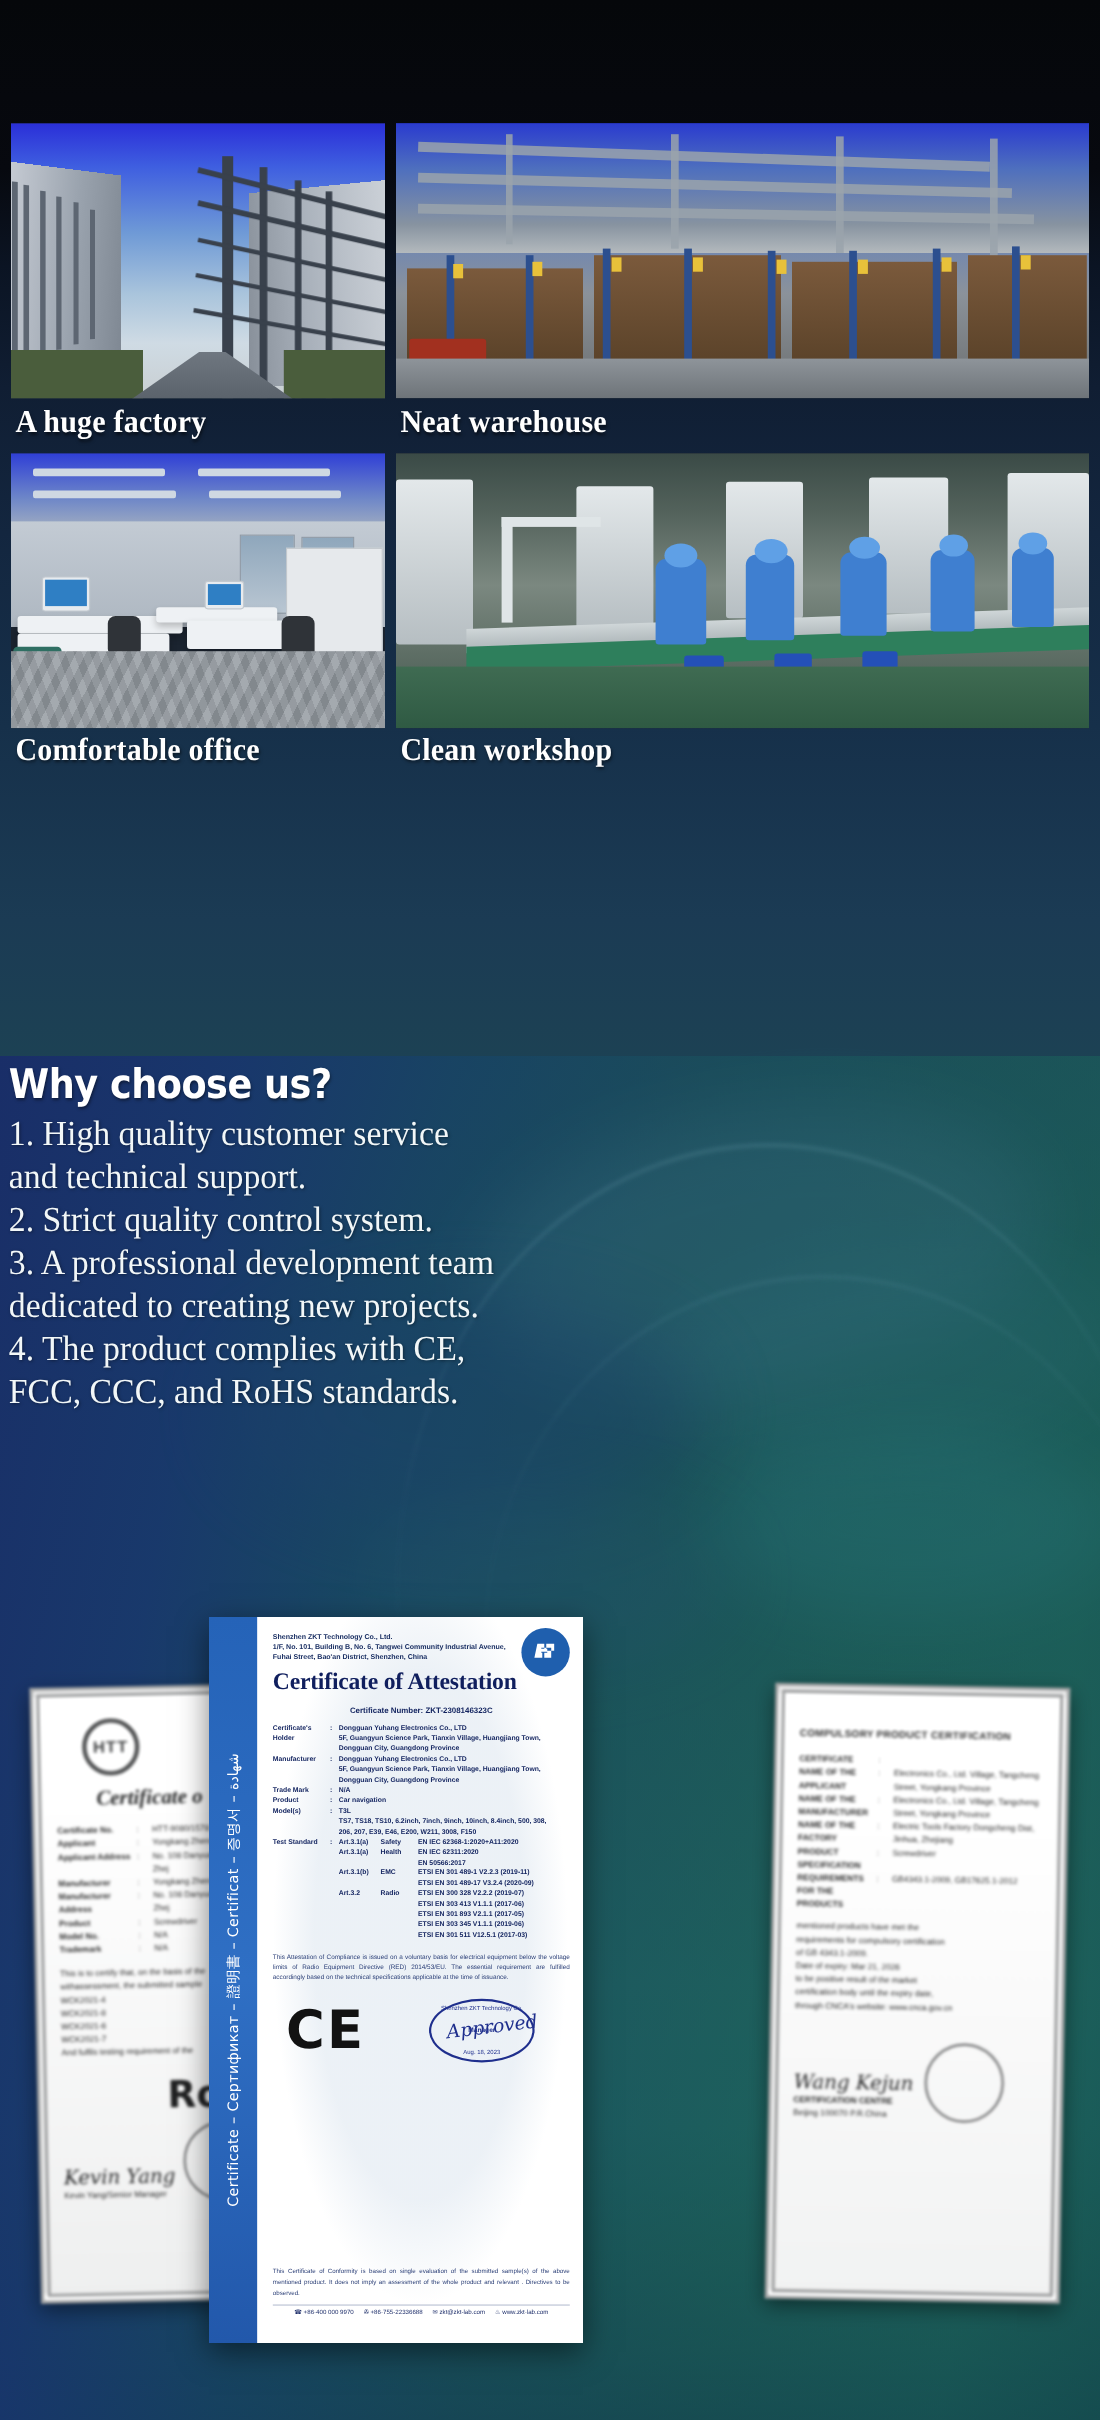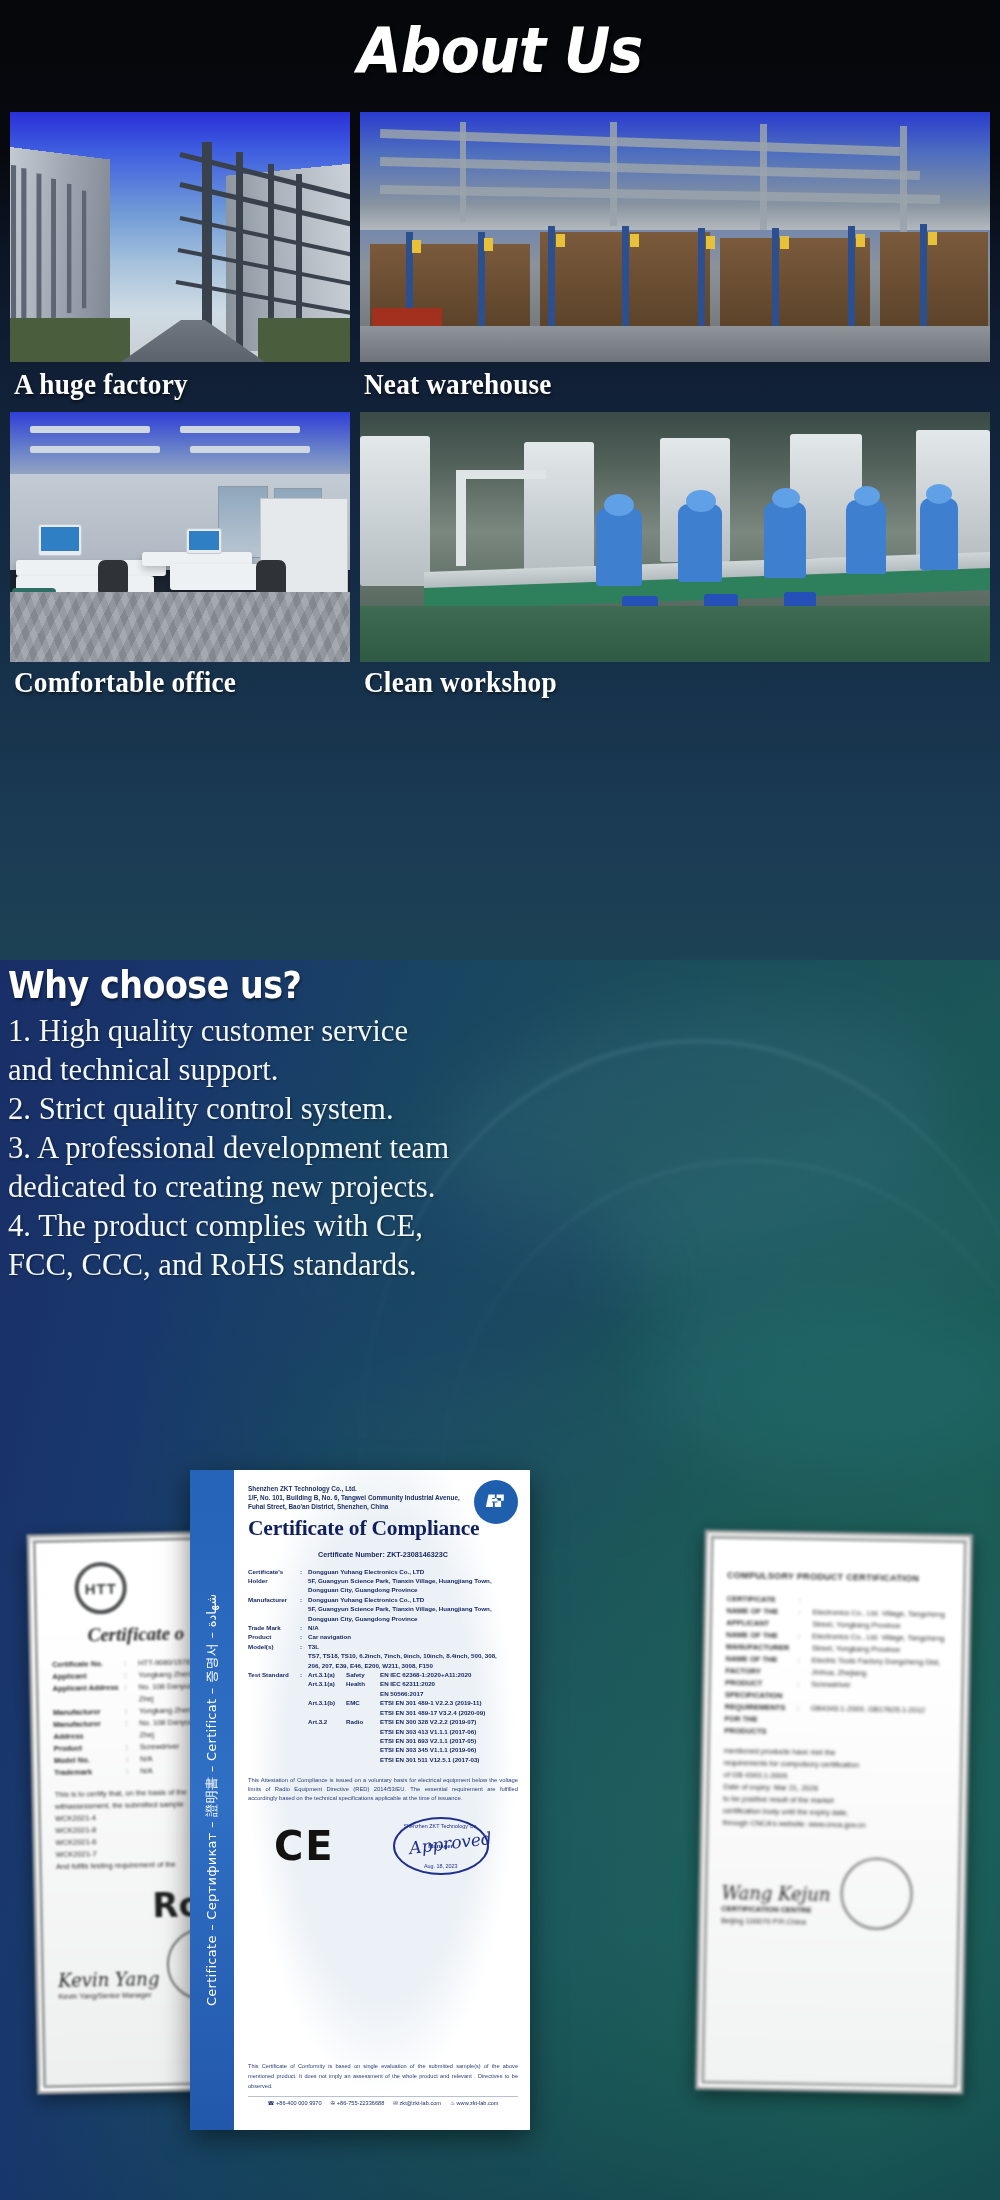--- a/index.html
+++ b/index.html
@@ -228,22 +228,22 @@
   .row .col { width:8px; flex:none; }
   .row .val { flex:1; }
   .row2 { display:flex; font-size:6.2px; color:#12235f; font-weight:bold; line-height:9.4px; }
   .row2 .lbl { width:52px; flex:none; }
   .row2 .col { width:8px; flex:none; }
   .row2 .art { width:38px; flex:none; }
   .row2 .kind { width:34px; flex:none; }
   .row2 .std { flex:1; }
   #cert-note { font-size:5.8px; color:#2b3f77; line-height:9px; text-align:justify; margin-top:12px; }
   #ce-row { display:flex; align-items:center; margin-top:14px; height:58px; }
-  #ce-mark { font-family:"DejaVu Sans",sans-serif; font-weight:bold; font-size:40px; color:#121212;
-             letter-spacing:2px; margin-left:26px; }
+  #ce-mark { font-family:"DejaVu Sans",sans-serif; font-weight:bold; font-size:48px; color:#121212;
+             letter-spacing:2px; margin-left:12px; }
   #stamp {
     margin-left:58px; width:96px; height:58px; border-radius:50%;
     border:2px solid #1f2f8d; position:relative; display:flex; align-items:center; justify-content:center;
   }
   #stamp-top { position:absolute; top:4px; left:0; right:0; text-align:center; font-size:5.4px; color:#1f2f8d; }
   #stamp-mid { font-size:6px; color:#1f2f8d; font-weight:bold; }
   #stamp-sign { position:absolute; left:14px; top:14px; font-family:"DejaVu Serif",serif;
                 font-style:italic; font-size:17px; color:#1f2f8d; transform:rotate(-7deg);}
   #stamp-bot { position:absolute; bottom:4px; left:0; right:0; text-align:center; font-size:5.4px; color:#1f2f8d;}
   #cert-foot { position:absolute; left:14px; right:12px; bottom:24px; }
@@ -259,23 +259,20 @@
 
   <div id="bgsweep"></div>
   <div class="blob b1"></div>
   <div class="blob b2"></div>
   <div class="blob b3"></div>
   <div class="blob b4"></div>
   <div class="blob b5"></div>
   <div class="curve"></div>
   <div class="curve2"></div>
 
-  <div id="title-bar">
-    <div id="title">About Us</div>
-  </div>
 
   <div class="photo" id="ph1">
     <div class="sky1"></div>
     <div class="bld-l">
       <div class="win" style="left:10px;top:18px;height:170px"></div>
       <div class="win" style="left:22px;top:20px;height:164px"></div>
       <div class="win" style="left:40px;top:24px;height:156px"></div>
       <div class="win" style="left:58px;top:28px;height:148px"></div>
       <div class="win" style="left:78px;top:32px;height:140px"></div>
       <div class="win" style="left:98px;top:38px;height:130px"></div>
@@ -524,21 +521,21 @@
         <div id="cmp-logo">
           <svg width="28" height="28" viewBox="0 0 28 28" aria-hidden="true">
             <path d="M5 6h7v5H9v3h6v-3h-1V6h8v7h-3v-3H9v3h10v7h-7v-5h3v-3H9v3h1v5H2z" fill="#ffffff" transform="translate(2,1) scale(0.9)"></path>
           </svg>
         </div>
 
         <div class="cmp-addr">Shenzhen ZKT Technology Co., Ltd.</div>
         <div class="cmp-addr">1/F, No. 101, Building B, No. 6, Tangwei Community Industrial Avenue,</div>
         <div class="cmp-addr">Fuhai Street, Bao'an District, Shenzhen, China</div>
 
-        <div id="cert-h1">Certificate of Compliance</div>
+        <div id="cert-h1">Certificate of Attestation</div>
         <div id="cert-num">Certificate Number: ZKT-2308146323C</div>
 
         <div id="cert-fields">
             <div class="row">
               <div class="lbl">Certificate's</div>
               <div class="col">:</div>
               <div class="val">Dongguan Yuhang Electronics Co., LTD</div>
             </div>
             <div class="row">
               <div class="lbl">Holder</div>

